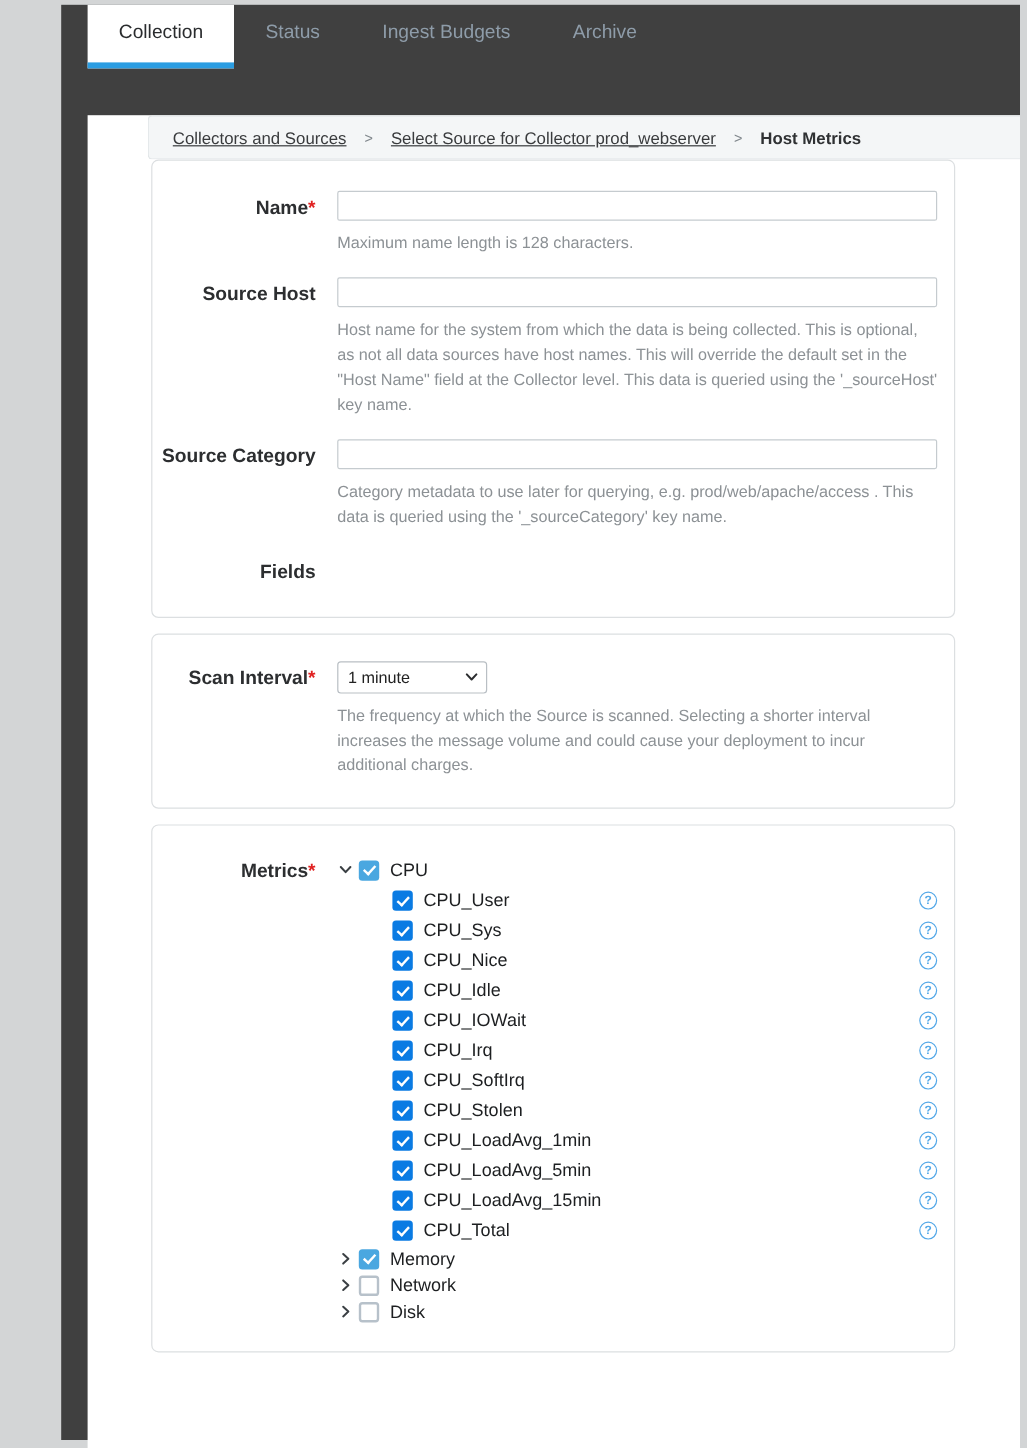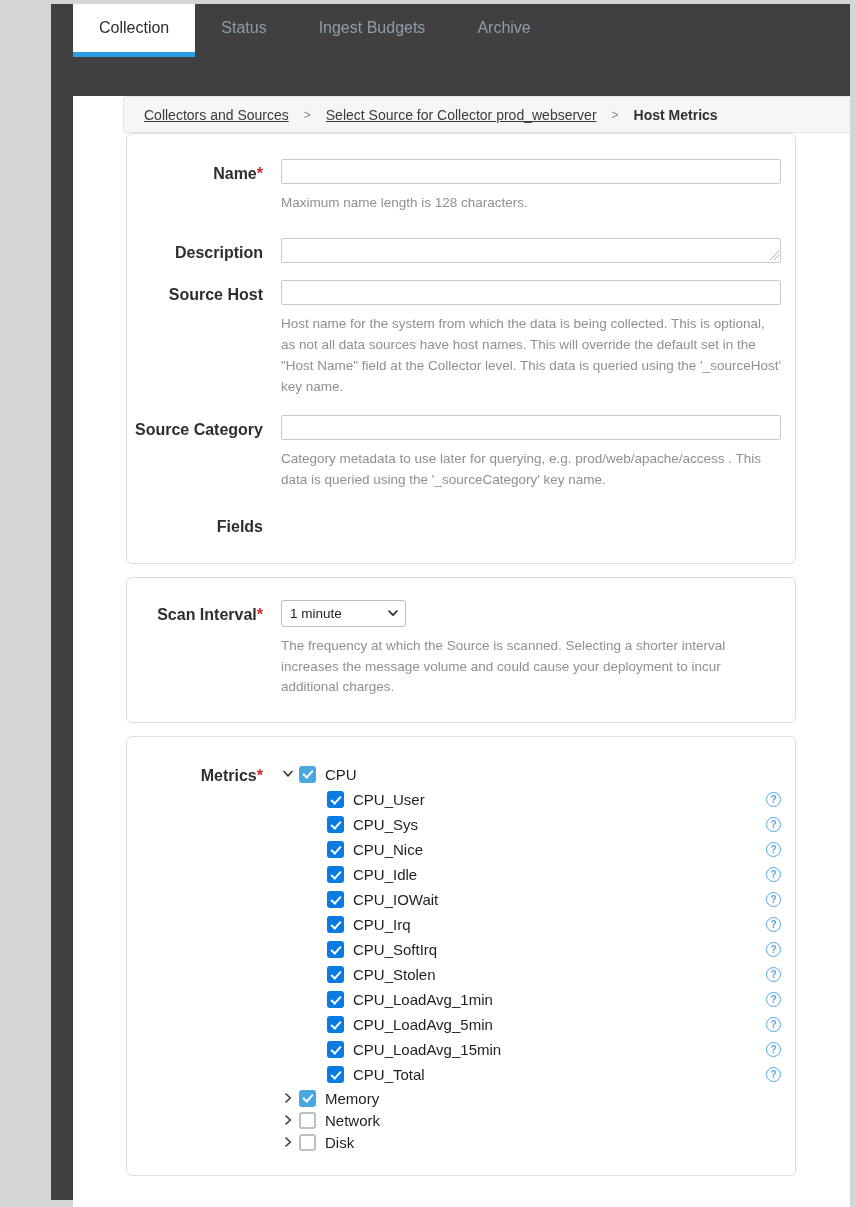--- a/index.html
+++ b/index.html
@@ -145,27 +145,20 @@
     <div class="panel">
 
       <div class="row">
         <div class="lbl"><span>Name</span><span class="req">*</span></div>
         <div class="ctl">
           <input class="txt-input" type="text" value="" style="">
           <div class="helper">Maximum name length is 128 characters.</div>
         </div>
       </div>
 
-      <div class="row gap-lg">
-        <div class="lbl">Description</div>
-        <div class="ctl">
-          <textarea class="txt-area" style=""></textarea>
-          <div class="resize-handle"></div>
-        </div>
-      </div>
 
       <div class="row gap-md">
         <div class="lbl">Source Host</div>
         <div class="ctl">
           <input class="txt-input" type="text" value="" style="">
           <div class="helper">Host name for the system from which the data is being collected. This is optional, as not all data sources have host names. This will override the default set in the "Host Name" field at the Collector level. This data is queried using the '_sourceHost' key name.</div>
         </div>
       </div>
 
       <div class="row gap-md">

